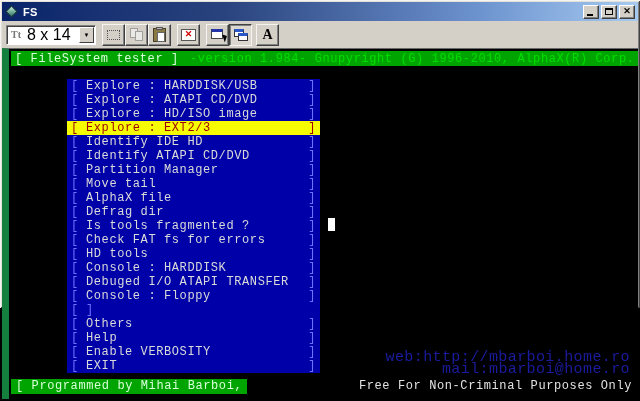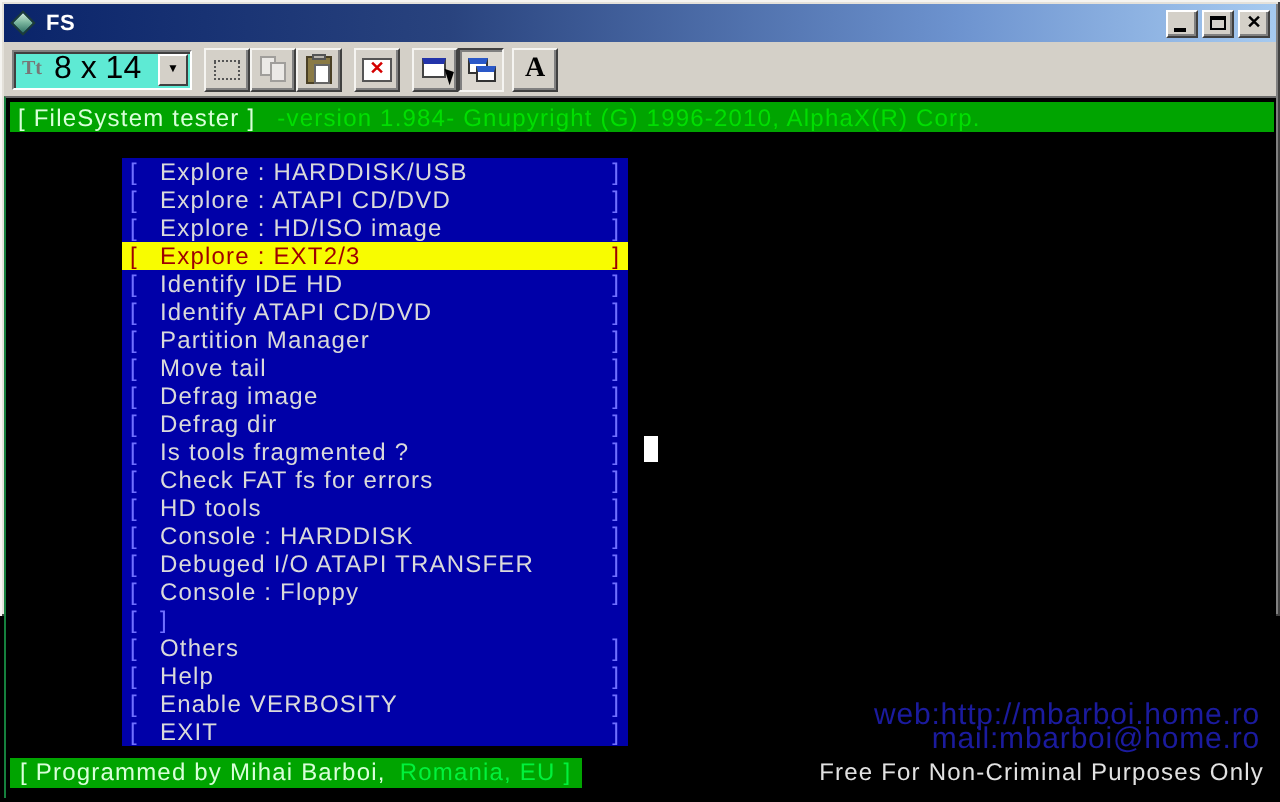--- a/index.html
+++ b/index.html
@@ -38,21 +38,21 @@
   .glyph-min { position:absolute; left:3px; bottom:2px; width:6px; height:2px; background:#000; }
   .glyph-max { width:8px; height:7px; border:1px solid #000; border-top:2px solid #000; }
   .glyph-close { font-size:9px; font-weight:bold; color:#000; line-height:1; }
   
   .toolbar {
     position:absolute; top:21px; left:2px; right:2px; height:27px;
     display:flex; align-items:center; padding-left:4px;
   }
   .combo {
     width:90px; height:20px; display:flex; align-items:center;
-    background:#5eead4;
+    background:#ffffff;
     border-top:1px solid #808080; border-left:1px solid #808080;
     border-bottom:1px solid #fff; border-right:1px solid #fff;
     box-shadow: inset 1px 1px 0 #404040;
     padding-left:4px; position:relative;
   }
   .tt-glyph { font-family:"Liberation Serif", serif; font-size:10px; color:#777; font-weight:bold; margin-right:6px; }
   .combo-value { font-size:16px; color:#000; }
   .combo-arrow {
     position:absolute; right:1px; top:1px; bottom:1px; width:15px;
     background:#d4d0c8; border-top:1px solid #fff; border-left:1px solid #fff;
@@ -90,22 +90,22 @@
   .icon-props .ptr { position:absolute; right:-1px; bottom:-1px; width:0; height:0;
                      border-left:5px solid transparent; border-top:7px solid #000; transform:rotate(18deg); }
   .icon-bg { position:relative; width:14px; height:12px; }
   .icon-bg .w1 { position:absolute; left:0; top:0; width:10px; height:8px; background:#fff; border:1px solid #333; border-top:3px solid #2a58c8; }
   .icon-bg .w2 { position:absolute; left:4px; top:4px; width:10px; height:8px; background:#fff; border:1px solid #333; border-top:3px solid #2a58c8; }
   .icon-font { font-family:"Liberation Serif", serif; font-weight:bold; font-size:14px; color:#000; line-height:1; }
   
   .terminal {
     position:absolute; top:48px; left:2px; width:636px; height:351px;
     background:#000; overflow:hidden;
-    font-family:Liberation Sans, sans-serif; font-size:12px; letter-spacing:.6px;
-    border-top:1px solid #6a6a6a; border-left:1px solid #15803d;
+    font-family:Liberation Mono, monospace; font-size:12px; letter-spacing:.6px;
+    border-top:1px solid #6a6a6a; border-left:7px solid #15803d;
   }
   .green-header {
     position:absolute; top:2px; left:2px; width:632px; height:15px;
     background:#00a400; display:flex; align-items:center; padding-left:4px;
     white-space:nowrap; overflow:hidden;
   }
   .green-header .app { color:#d9ffd9; }
   .green-header .ver { color:#00df00; margin-left:11px; }
   .menu { position:absolute; left:58px; top:30px; width:253px; }
   .menu-row { height:14px; line-height:14px; display:flex; padding:0 4px; white-space:nowrap; }
@@ -248,21 +248,21 @@
     <span class="label">Partition Manager</span>
     <span class="rb">]</span>
   </div>
         <div class="menu-row">
     <span class="lb">[</span>
     <span class="label">Move tail</span>
     <span class="rb">]</span>
   </div>
         <div class="menu-row">
     <span class="lb">[</span>
-    <span class="label">Defrag image</span>
+    <span class="label">AlphaX file</span>
     <span class="rb">]</span>
   </div>
         <div class="menu-row">
     <span class="lb">[</span>
     <span class="label">Defrag dir</span>
     <span class="rb">]</span>
   </div>
         <div class="menu-row">
     <span class="lb">[</span>
     <span class="label">Is tools fragmented ?</span>
@@ -321,18 +321,17 @@
 
     <div class="cursor"></div>
 
     <div class="links">
       <div>web:http://mbarboi.home.ro</div>
       <div>mail:mbarboi@home.ro</div>
     </div>
 
     <div class="footer-green">
       <span class="credit-plain">[ Programmed by Mihai Barboi,</span>
-      <span class="credit-hl">Romania, EU ]</span>
     </div>
     <div class="footer-license">Free For Non-Criminal Purposes Only</div>
 
   </div>
 </div>
 
 </body></html>

